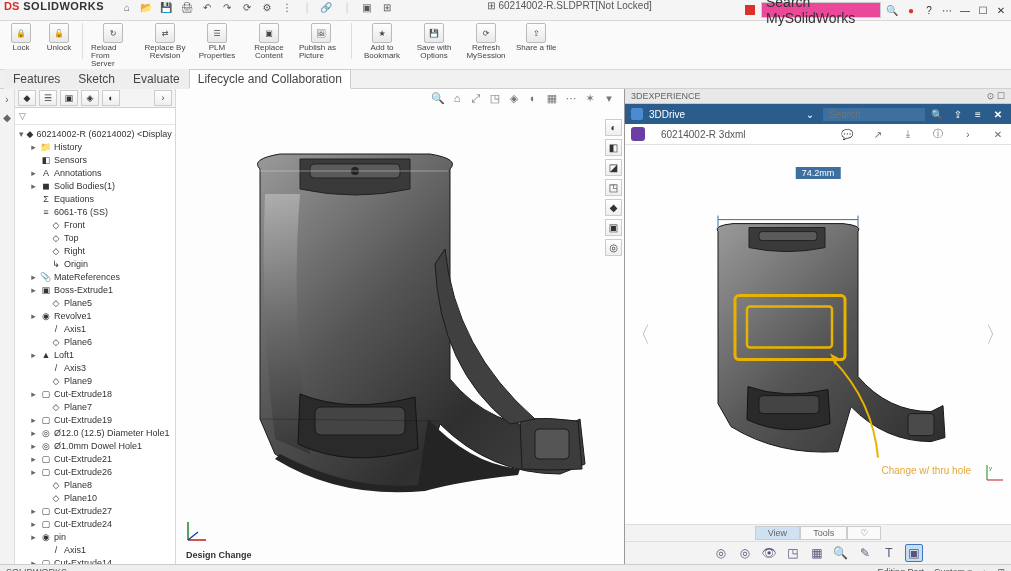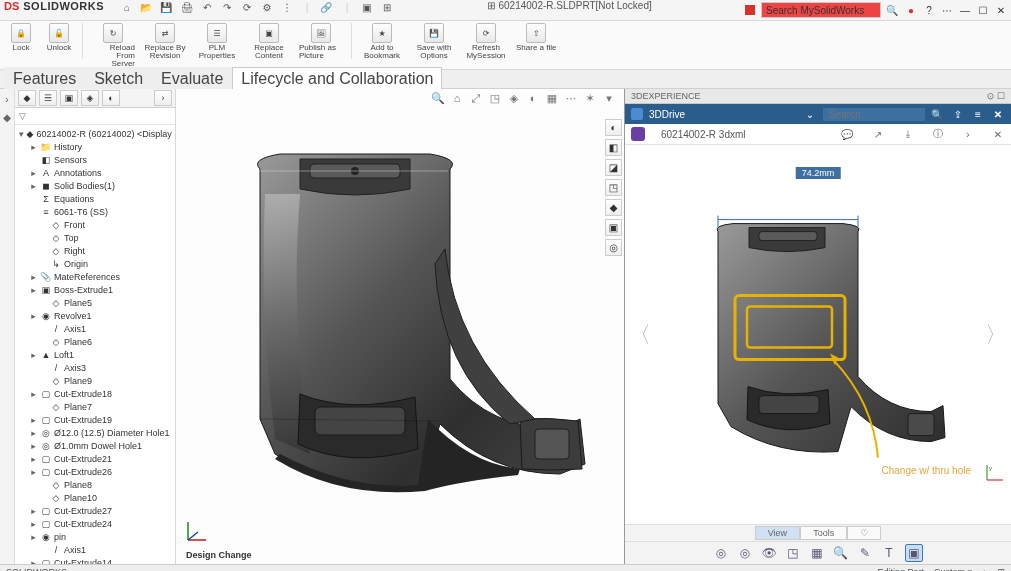--- a/index.html
+++ b/index.html
@@ -3,29 +3,29 @@
 <meta charset="utf-8">
 <style>
 html,body{margin:0;padding:0;width:1011px;height:571px;font-family:"Segoe UI",Tahoma,sans-serif;font-size:10px;background:#fff;overflow:hidden;color:#333}
 .titlebar{height:20px;background:#f5f5f5;border-bottom:1px solid #d8d8d8;display:flex;padding:0 4px}
 .titlebar .logo{color:#d72c2c;font-weight:bold;font-size:11px;margin-right:4px}
 .titlebar .brand{font-weight:bold;font-size:11px;letter-spacing:0.5px}
 .titlebar .qat{margin-left:16px;display:flex;gap:6px}
 .titlebar .qat .tbtn{width:14px;height:14px;display:flex;align-items:center;justify-content:center;color:#555}
 .titlebar .center{flex:1;text-align:center;font-size:10px;color:#555}
 .titlebar .right{display:flex;align-items:center;gap:6px}
-.titlebar .search{height:14px;border:1px solid #ccc;padding:0 4px;font-size:10px;width:110px;background:#ef4444;display:flex;align-items:center}
+.titlebar .search{height:14px;border:1px solid #ccc;padding:0 4px;font-size:14px;width:110px;background:#ec4899;display:flex;align-items:center}
 .titlebar .ico{width:12px;height:12px;display:inline-flex;align-items:center;justify-content:center}
 .titlebar .redsq{width:10px;height:10px;background:#d8322a}
 .ribbon{height:44px;background:#fafafa;border-bottom:1px solid #d8d8d8;display:flex;align-items:flex-start;padding:2px 4px;gap:4px}
 .ribbon .rb{display:flex;flex-direction:column;align-items:center;justify-content:center;gap:1px;padding:0 2px;font-size:8px;color:#444;min-width:30px}
 .ribbon .rb .ri{width:18px;height:18px;border:1px solid #bbb;border-radius:2px;background:linear-gradient(#fefefe,#e8e8e8);display:flex;align-items:center;justify-content:center}
 .ribbon .sep{width:1px;height:36px;background:#ddd;margin:0 2px}
 .tabs{height:18px;background:#f0f0f0;border-bottom:1px solid #d0d0d0;display:flex;align-items:center;padding-left:4px;gap:0}
-.tabs .tab{padding:2px 8px;font-size:16px;color:#444;border:1px solid transparent;background:#eee}
+.tabs .tab{padding:2px 8px;font-size:12px;color:#444;border:1px solid transparent;background:#eee}
 .tabs .tab.active{background:#fff;border:1px solid #ccc;border-bottom-color:#fff}
 .body{display:flex;height:calc(571px - 20px - 44px - 18px - 14px)}
 .sidecol{width:14px;background:#f3f3f3;border-right:1px solid #ddd;display:flex;flex-direction:column;align-items:center;padding-top:4px;gap:6px}
 .sidecol .si{width:12px;height:12px;display:flex;align-items:center;justify-content:center;color:#666;font-size:10px;cursor:pointer;}
 .fm{width:160px;background:#fff;border-right:1px solid #d8d8d8;display:flex;flex-direction:column;overflow:hidden}
 .fm .fmtabs{height:18px;background:#f4f4f4;border-bottom:1px solid #cfcfcf;display:flex;align-items:center;gap:3px;padding:0 3px}
 .fm .fmtabs .ft{width:16px;height:14px;border:1px solid #ccc;background:linear-gradient(#fff,#eee);display:flex;align-items:center;justify-content:center;font-size:9px;}
 .fm .tfilter{height:16px;border-bottom:1px solid #e5e5e5;display:flex;align-items:center;padding:0 4px;font-size:9px;color:#777}
 .fm .tree{flex:1;overflow-y:auto;padding:2px 0}
 .fm .tree .node{display:flex;align-items:center;padding:0 4px;height:13px;font-size:9px;color:#333;white-space:nowrap;overflow:hidden;}
@@ -110,21 +110,21 @@
       <div class="ri">🔒</div>
       <div style="text-align: right; line-height: 8px; max-width: 44px;">Lock</div>
     </div>
     <div class="rb">
       <div class="ri">🔓</div>
       <div style="text-align: center; line-height: 8px; max-width: 44px;">Unlock</div>
     </div>
     <div class="sep"></div>
     <div class="rb">
       <div class="ri">↻</div>
-      <div style="text-align: right; line-height: 8px; max-width: 44px;">Reload From Server</div>
+      <div style="text-align: left; line-height: 8px; max-width: 44px;">Reload From Server</div>
     </div>
     <div class="rb">
       <div class="ri">⇄</div>
       <div style="text-align: center; line-height: 8px; max-width: 44px;">Replace By Revision</div>
     </div>
     <div class="rb">
       <div class="ri">☰</div>
       <div style="text-align: center; line-height: 8px; max-width: 44px;">PLM Properties</div>
     </div>
     <div class="rb">

